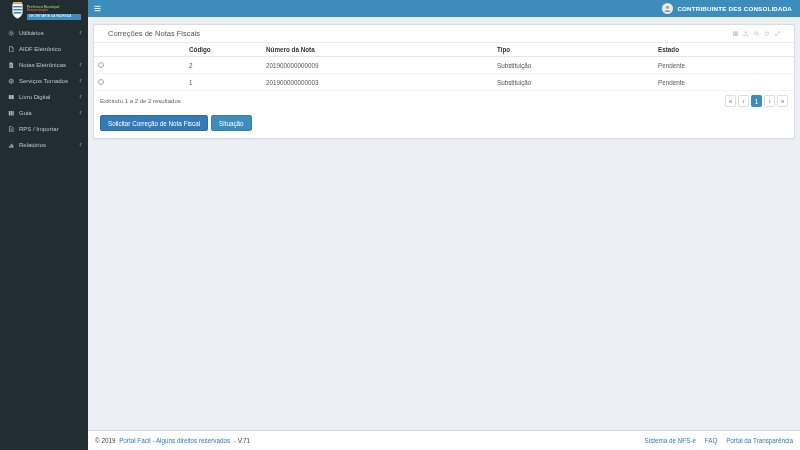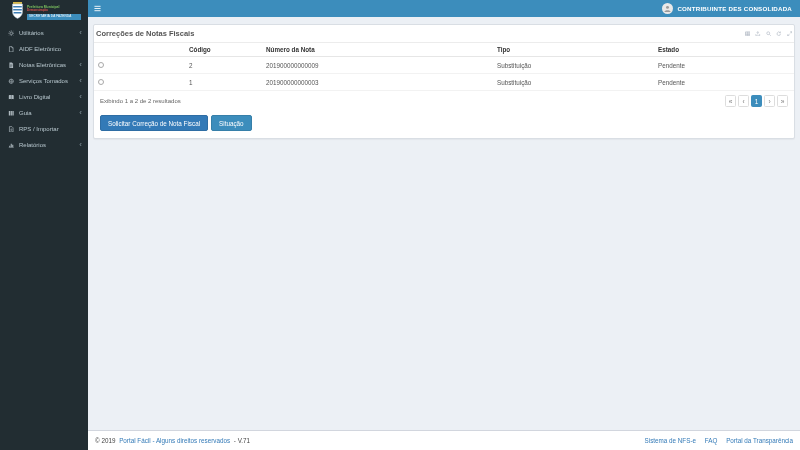--- a/index.html
+++ b/index.html
@@ -37,21 +37,21 @@
             display:flex; align-items:center; justify-content:center; }
   .avatar svg { width:9px; height:9px; }
   .user-name { color:#fff; font-size:6.2px; font-weight:bold; letter-spacing:.2px; }
 
   
   .content { position:absolute; left:88px; top:17px; right:0; bottom:20px;
              background:#ecf0f5; padding:7px 5px; }
   .panel { background:#fff; border:1px solid #d9dee4; border-radius:2px;
            box-shadow:0 1px 1px rgba(0,0,0,.04); }
   .panel-header { display:flex; align-items:center; justify-content:space-between;
-                  padding:4px 2px; border-bottom:1px solid #ececec;font-weight:bold; }
+                  padding:4px 14px; border-bottom:1px solid #ececec; }
   .panel-title { font-size:7.5px; color:#555; }
   .panel-tools { display:flex; gap:5px; align-items:center; }
   .ptool { cursor:pointer; display:flex; }
   .ptool svg { width:5.5px; height:5.5px; }
   .ptool svg .st { stroke:#aab4c0; fill:none; stroke-width:1.7; }
 
   table { width:100%; border-collapse:collapse; table-layout:fixed; }
   th { text-align:left; font-size:6.3px; color:#333; font-weight:bold;
        padding:3px 4px; border-bottom:1px solid #e6e6e6; }
   td { font-size:6.3px; color:#555; padding:4.5px 4px; border-bottom:1px solid #f2f2f2; }

